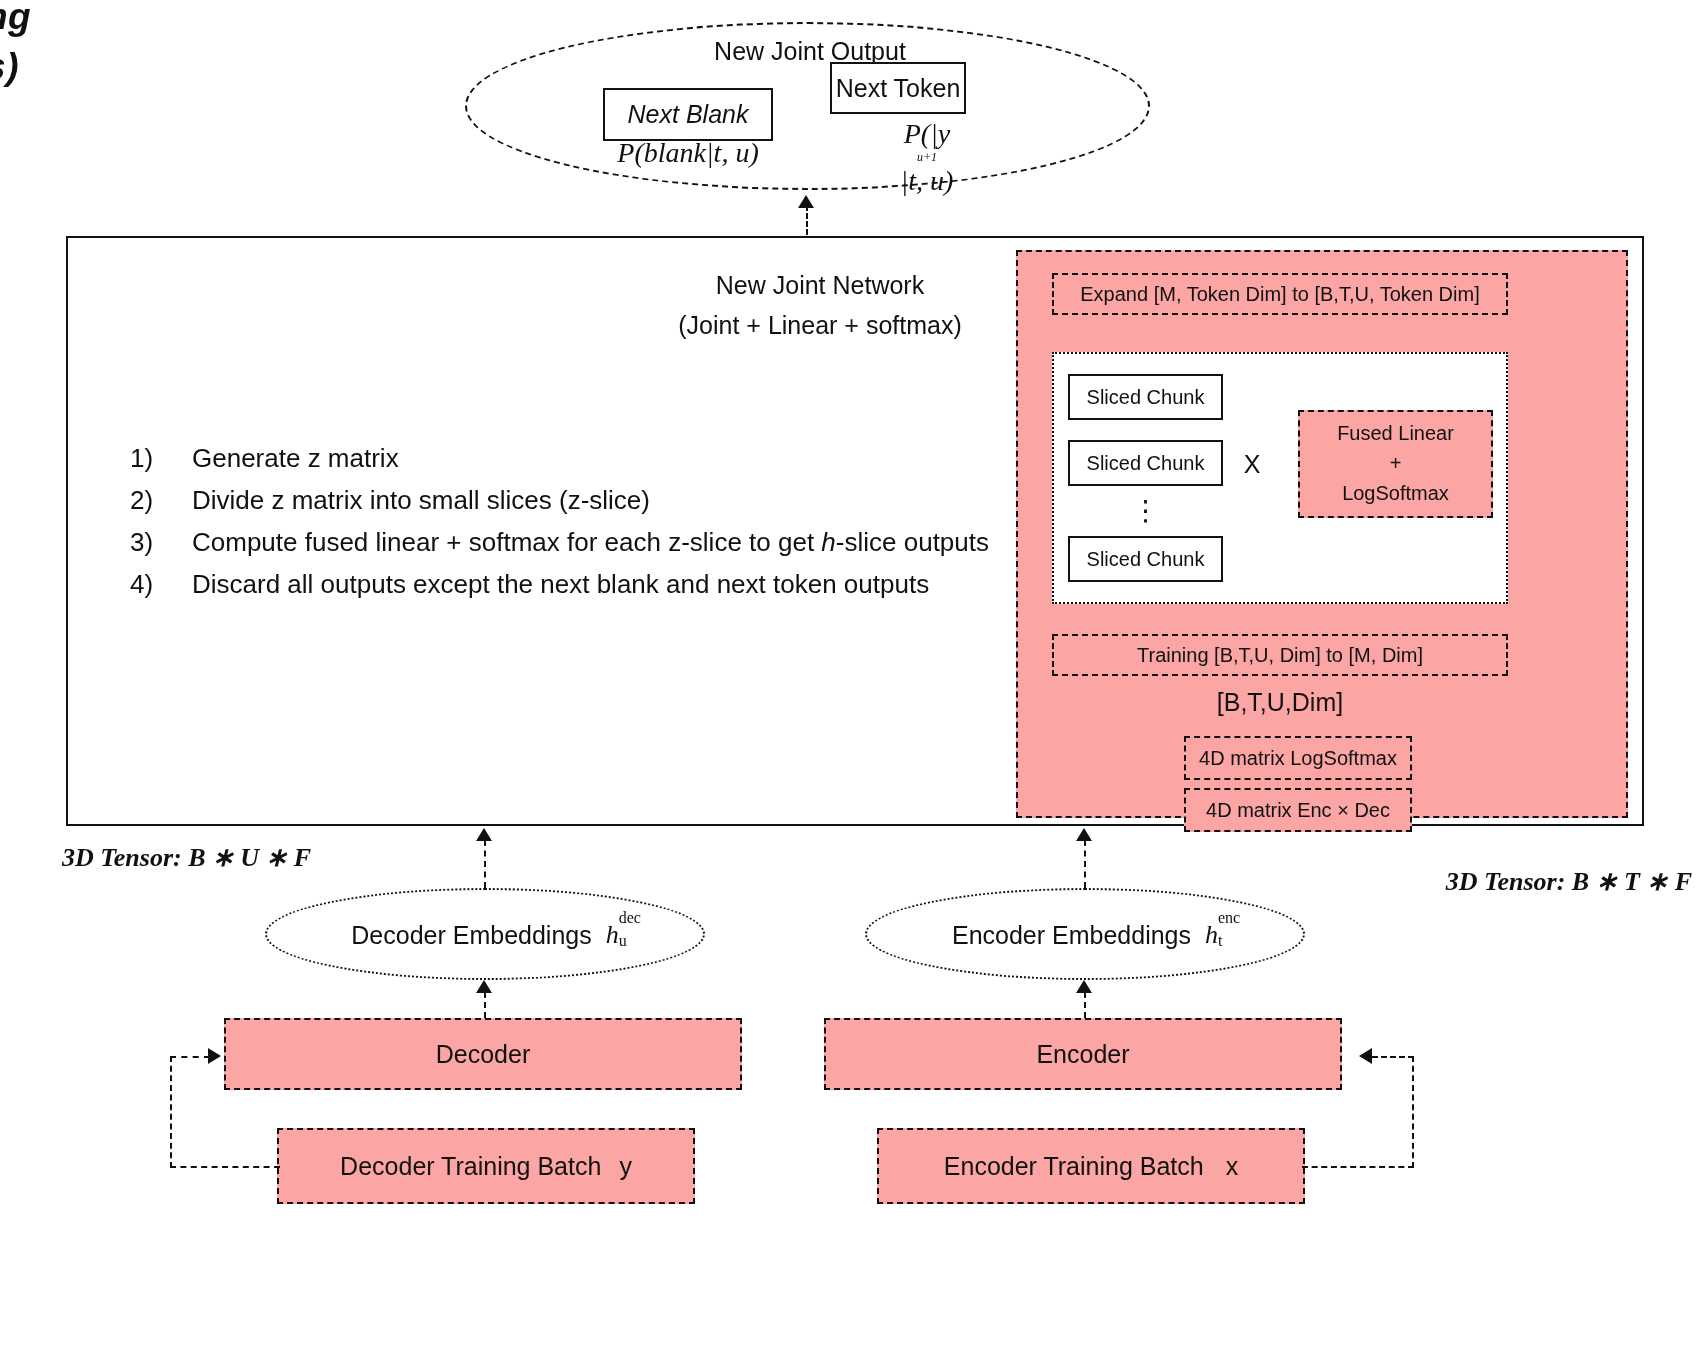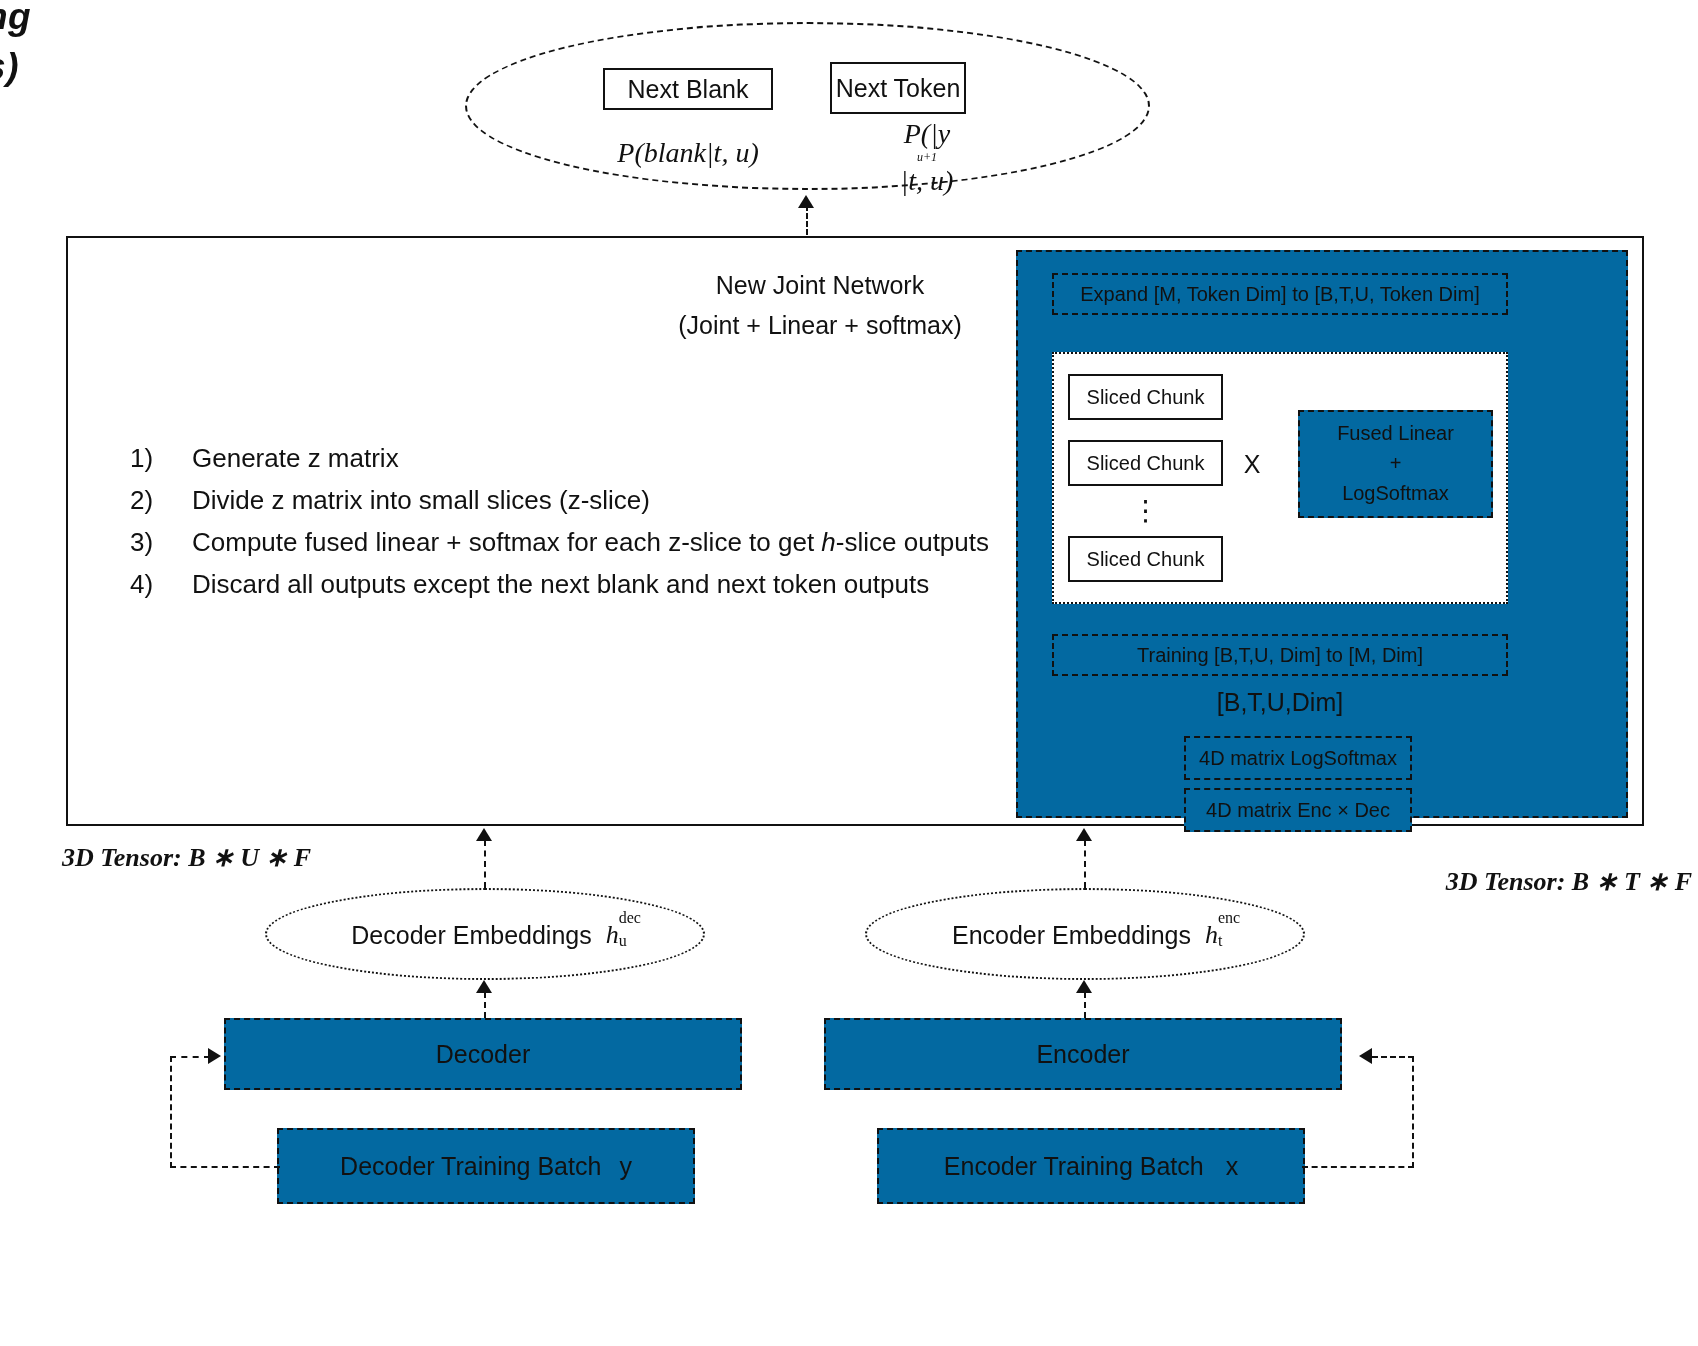--- a/index.html
+++ b/index.html
@@ -46,21 +46,21 @@
   }
 
   
   .solidbox {
     border: 2px solid #111;
     background: #fff;
     box-sizing: border-box;
   }
   .dashbox {
     border: 2px dashed #111;
-    background: #0369a1;
+    background: #fca5a5;
     box-sizing: border-box;
   }
   .dotbox {
     border: 2px dotted #111;
     background: #fff;
     box-sizing: border-box;
   }
 
   
   .lbl { font-size: 25px; }
@@ -122,22 +122,23 @@
 </head>
 <body>
 
 <div id="canvas">
 
   <div class="abs" id="title">a Training
 ard pass)</div>
 
   <div class="abs ellipse" style="left:465px; top:22px; width:685px; height:168px; border-style:dashed;"></div>
 
-
-  <div class="abs solidbox ctr lbl" style="left:603px; top:68px; width:170px; height:42px;">Next Blank</div>
+  <div class="abs lbl ctr" style="left:600px; top:35px; width:420px; height:32px;">New Joint Output</div>
+
+  <div class="abs solidbox ctr lbl" style="left:603px; top:88px; width:170px; height:53px;font-style:italic;">Next Blank</div>
 
   <div class="abs solidbox ctr lbl" style="left:830px; top:62px; width:136px; height:52px;">Next Token</div>
 
   <div class="abs mathit ctr" style="left:578px; top:136px; width:220px; height:34px;">P(blank|t, u)</div>
 
   <div class="abs mathit ctr" style="left:812px; top:140px; width:230px; height:34px;flex-direction:column;">
     <span>P(|y</span>
       <sub style="font-size:12px;">u+1</sub>
       <span>|t, u)</span>
   </div>

